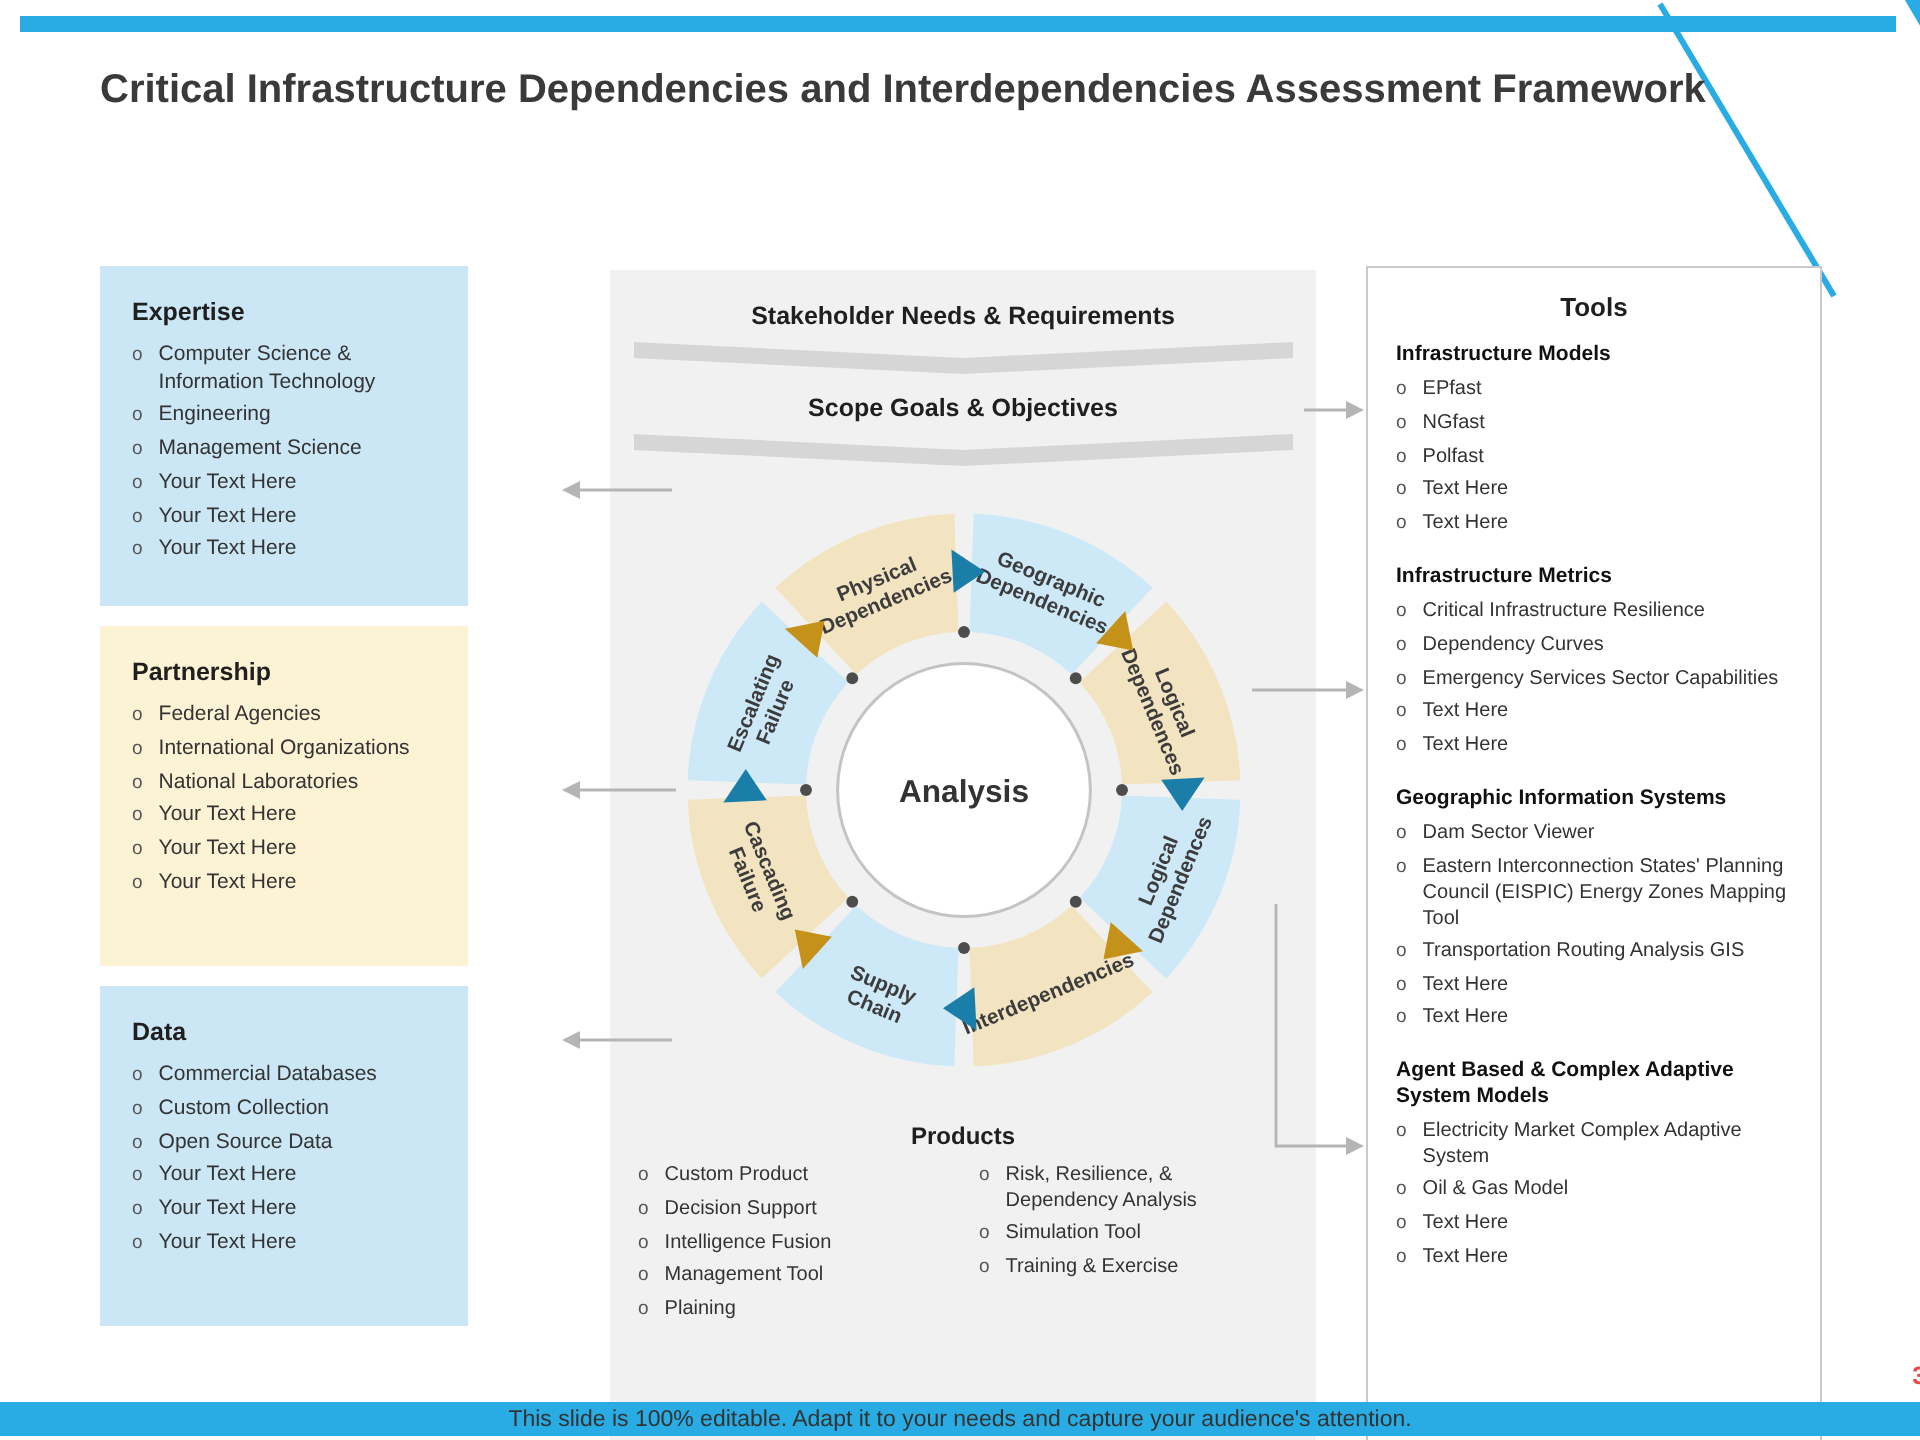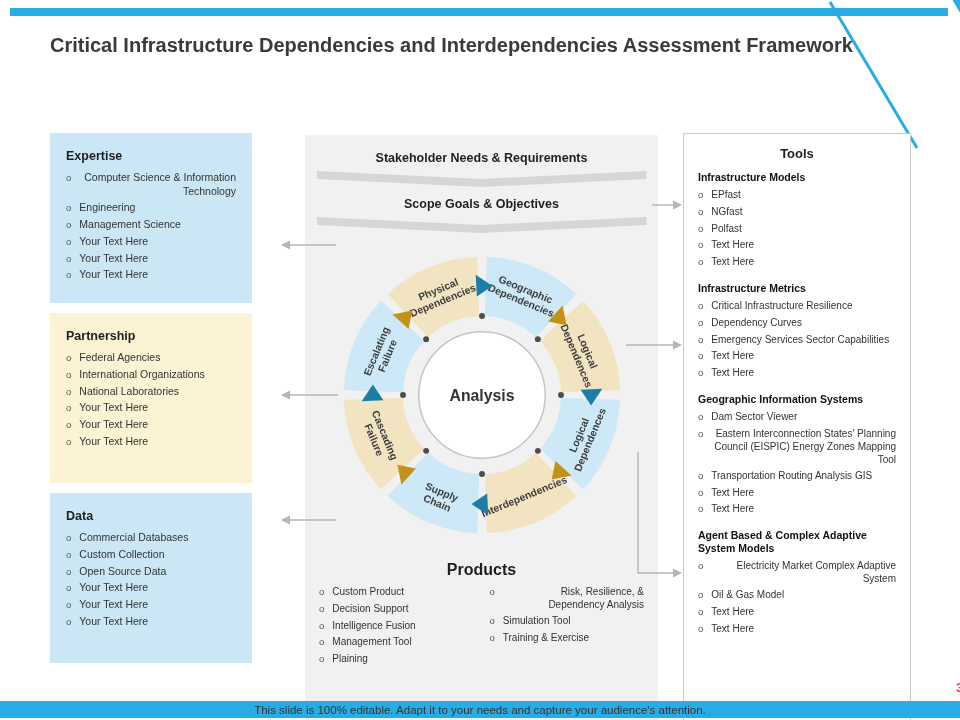--- a/index.html
+++ b/index.html
@@ -10,44 +10,44 @@
   .top-bar{position:absolute;left:10px;top:8px;width:938px;height:8px;background:#29ace3;}
   .corner-deco{position:absolute;right:0;top:0;width:240px;height:150px;pointer-events:none;}
   .bottom-bar{position:absolute;left:0;top:701px;width:960px;height:17px;background:#29ace3;
               display:flex;align-items:center;justify-content:center;font-size:11.5px;color:#333;}
   .page-number{position:absolute;right:22px;top:681px;font-size:12.5px;font-weight:bold;color:#ef4444;}
 
   .title{position:absolute;left:50px;top:34px;width:870px;margin:0;font-size:20px;font-weight:600;
          color:#3a3a3a;letter-spacing:0;}
 
   
-  .side-box{position:absolute;left:50px;width:202px;height:170px;box-sizing:border-box;padding:16px 16px;}
+  .side-box{position:absolute;left:50px;width:184px;height:170px;box-sizing:border-box;padding:16px 16px;}
   .box-blue{background:#cbe7f5;}
   .box-cream{background:#fcf2d4;}
   .box-heading{font-size:12.5px;font-weight:bold;color:#1f1f1f;margin-bottom:8px;}
 
   ul.o-list{list-style:none;margin:0;padding:0;font-size:10.5px;color:#333;}
-  .o-list li{display:flex;margin-bottom:3px;line-height:1.3;text-align:right;}
+  .o-list li{display:flex;margin-bottom:3px;line-height:1.3;}
   .o-list li::before{content:"o";color:#555;font-size:9.5px;margin-right:8px;line-height:1.45;}
   .o-list.small{font-size:10px;}
 
   
   .center-panel{position:absolute;left:305px;top:135px;width:353px;height:600px;background:#f1f1f1;
                 box-sizing:border-box;padding-top:16px;}
   .center-heading{text-align:center;font-size:12.5px;font-weight:bold;color:#1f1f1f;line-height:1.2;}
   .center-heading.second{margin-top:10px;}
   .chevron{width:330px;height:16px;margin:5px auto 0;background:#d6d6d6;
            clip-path:polygon(0 0,50% 50%,100% 0,100% 50%,50% 100%,0 50%);}
   .ring{width:316px;height:316px;display:block;margin:4px auto 0;}
   .ring-label{font-size:10.5px;font-weight:bold;fill:#3c3c3c;font-family:"Liberation Sans",sans-serif;}
   .center-circle{fill:#ffffff;stroke:#c4c4c4;stroke-width:1.5;}
   .analysis-text{font-size:16px;font-weight:bold;fill:#333;font-family:"Liberation Sans",sans-serif;}
 
   .products{margin-top:8px;padding:0 14px;}
-  .products-heading{text-align:center;font-size:16px;font-weight:bold;color:#1f1f1f;}
+  .products-heading{text-align:center;font-size:12px;font-weight:bold;color:#1f1f1f;}
   .products-cols{display:flex;gap:16px;margin-top:6px;}
   .products-cols ul{flex:1;}
 
   
   .tools-box{position:absolute;left:683px;top:133px;width:228px;height:618px;background:#fff;
              border:1px solid #c9c9c9;box-sizing:border-box;padding:12px 14px;overflow:hidden;}
   .tools-heading{text-align:center;font-size:13px;font-weight:bold;color:#1f1f1f;margin-bottom:10px;}
   .tool-section{margin-bottom:13px;}
   .section-heading{font-size:10.5px;font-weight:bold;color:#111;margin-bottom:4px;line-height:1.25;}
 

